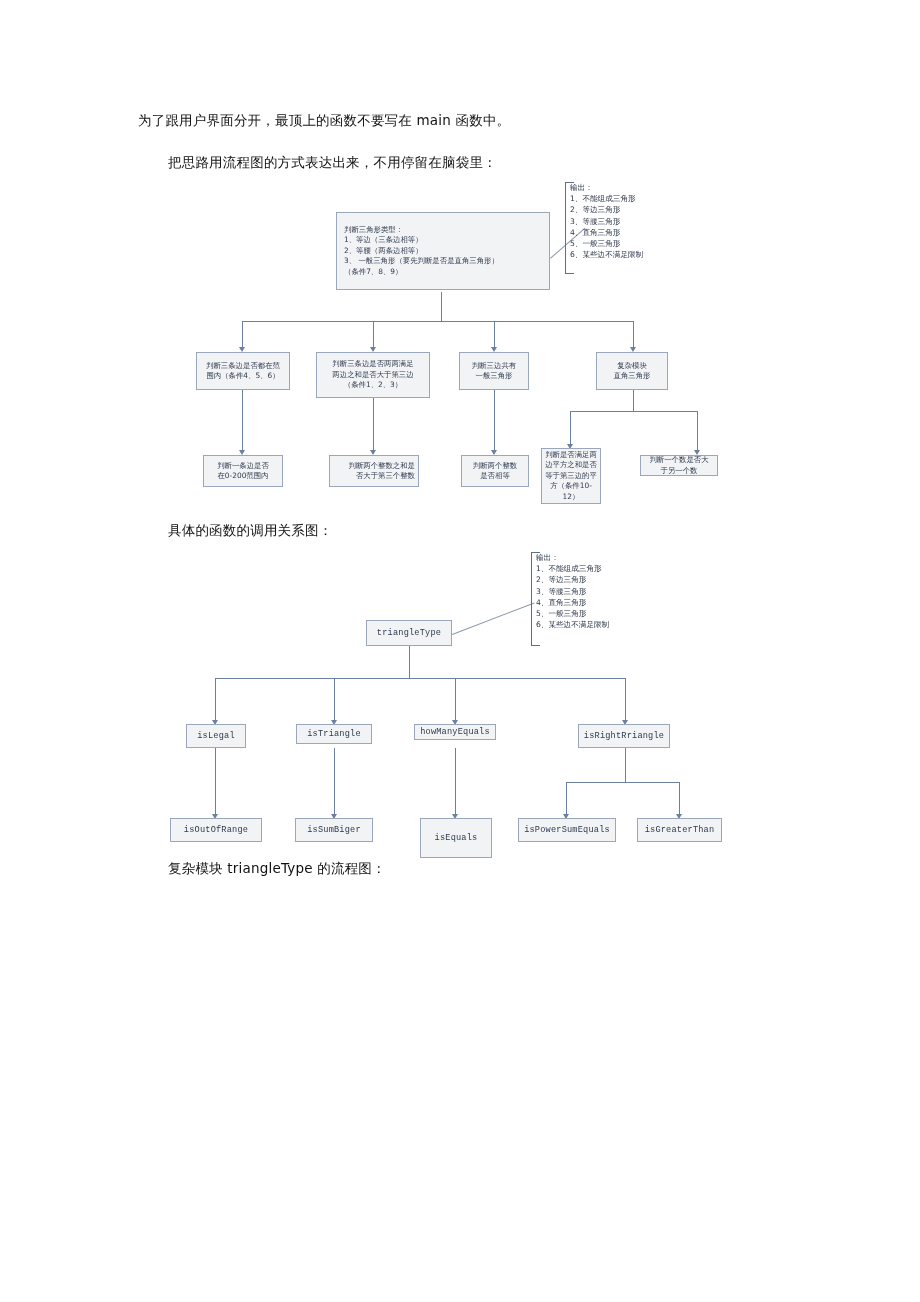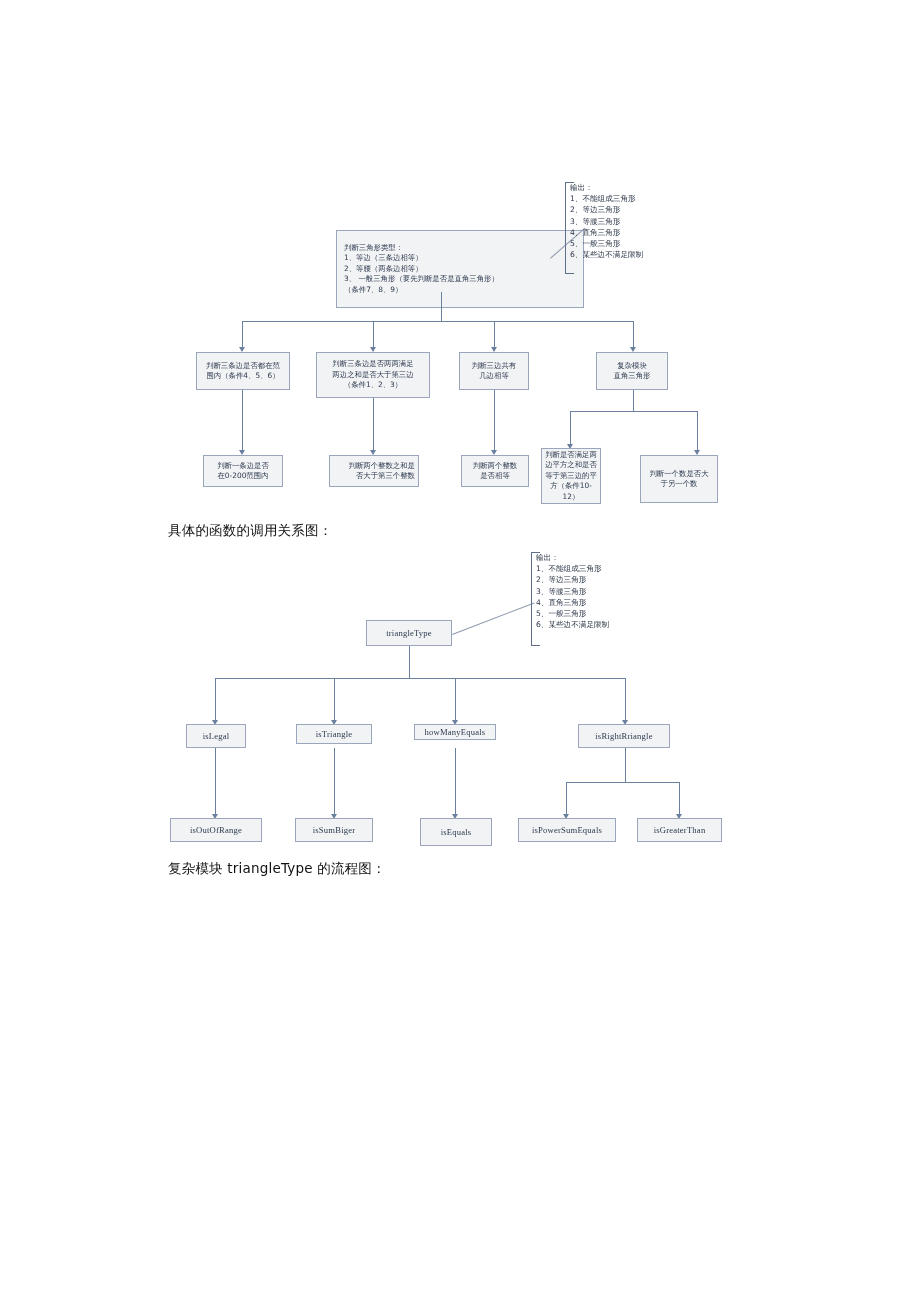--- a/index.html
+++ b/index.html
@@ -37,21 +37,21 @@
     display:flex;
     align-items:center;
     justify-content:center;
     padding:2px 3px;
     box-shadow:0 0 0 0 rgba(0,0,0,0);
     filter:blur(.18px);
   }
   .fbox.fn{
     font-size:8.6px;
     letter-spacing:.2px;
-    font-family:Liberation Serif, serif;
+    font-family:Liberation Mono, monospace;
     align-items:center;
   }
   .fbox .inner{width:100%;}
   .fbox .ln{display:block;}
 
   
   .vl{position:absolute;width:1px;background:#6b7f9e;}
   .hl{position:absolute;height:1px;background:#6b7f9e;}
   .arrow{
     position:absolute;
@@ -77,25 +77,27 @@
   .outlist .bracket-t{position:absolute;left:0;top:0;width:9px;height:1px;background:#5f6f8a;}
   .outlist .bracket-b{position:absolute;left:0;bottom:0;width:9px;height:1px;background:#5f6f8a;}
   .outlist ul{list-style:none;margin:0;padding:0 0 0 5px;}
   .outlist li{white-space:nowrap;}
 </style>
 </head>
 <body>
 
 <div class="page">
 
-
+  <div class="para" style="left:138px;top:110px;">为了跟用户界面分开，最顶上的函数不要写在 main 函数中。</div>
+
+  <div class="para" style="left:168px;top:152px;">把思路用流程图的方式表达出来，不用停留在脑袋里：</div>
 
   <div>
 
-    <div class="fbox" style="left:336px;top:230px;width:248px;height:78px;align-items:center;">
+    <div class="fbox" style="left:336px;top:212px;width:214px;height:78px;align-items:center;">
       <div class="inner" style="text-align:left;padding-left:4px;">
         <span class="ln">判断三角形类型：</span>
         <span class="ln">1、等边（三条边相等）</span>
         <span class="ln">2、等腰（两条边相等）</span>
         <span class="ln">3、 一般三角形（要先判断是否是直角三角形）</span>
         <span class="ln">（条件7、8、9）</span>
       </div>
     </div>
 
     <div class="diag" style="left:550px;top:258px;width:46px;transform:rotate(-41deg);"></div>
@@ -142,21 +144,21 @@
       <div class="inner">
         <span class="ln">判断三条边是否两两满足</span>
         <span class="ln">两边之和是否大于第三边</span>
         <span class="ln">（条件1、2、3）</span>
       </div>
     </div>
 
     <div class="fbox" style="left:459px;top:352px;width:70px;height:38px;font-family:Liberation Mono, monospace;">
       <div class="inner">
         <span class="ln">判断三边共有</span>
-        <span class="ln">几边相等</span>
+        <span class="ln">一般三角形</span>
       </div>
     </div>
 
     <div class="fbox" style="left:596px;top:352px;width:72px;height:38px;">
       <div class="inner">
         <span class="ln">复杂模块</span>
         <span class="ln">直角三角形</span>
       </div>
     </div>
 
@@ -199,21 +201,21 @@
 
     <div class="fbox" style="left:541px;top:448px;width:60px;height:56px;">
       <div class="inner">
         <span class="ln">判断是否满足两</span>
         <span class="ln">边平方之和是否</span>
         <span class="ln">等于第三边的平</span>
         <span class="ln">方（条件10-12）</span>
       </div>
     </div>
 
-    <div class="fbox" style="left:640px;top:455px;width:78px;height:48px;">
+    <div class="fbox" style="left:640px;top:455px;width:78px;height:21px;">
       <div class="inner">
         <span class="ln">判断一个数是否大</span>
         <span class="ln">于另一个数</span>
       </div>
     </div>
   </div>
 
   <div class="para" style="left:168px;top:520px;">具体的函数的调用关系图：</div>
 
   <div>
@@ -301,21 +303,21 @@
           <span class="ln">isOutOfRange</span>
         </div>
     </div>
 
     <div class="fbox fn" style="left:295px;top:818px;width:78px;height:24px;">
       <div class="inner">
           <span class="ln">isSumBiger</span>
         </div>
     </div>
 
-    <div class="fbox fn" style="left:420px;top:818px;width:72px;height:28px;">
+    <div class="fbox fn" style="left:420px;top:818px;width:72px;height:40px;">
       <div class="inner">
           <span class="ln">isEquals</span>
         </div>
     </div>
 
     <div class="fbox fn" style="left:518px;top:818px;width:98px;height:24px;">
       <div class="inner">
           <span class="ln">isPowerSumEquals</span>
         </div>
     </div>

